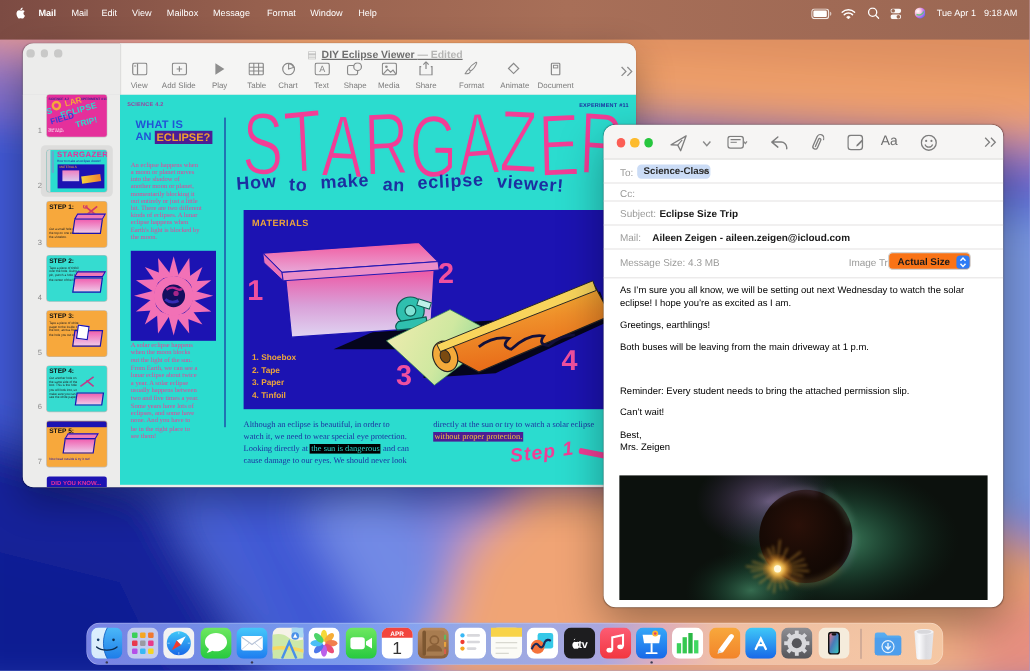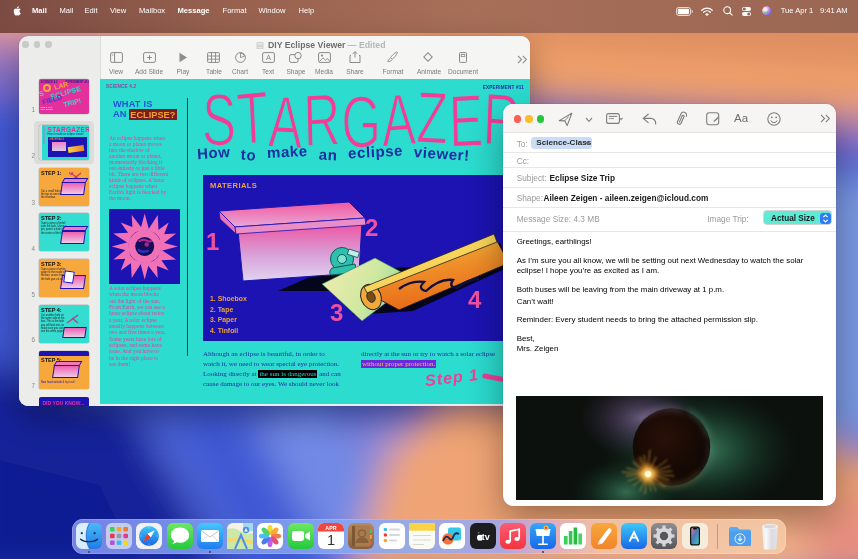--- a/index.html
+++ b/index.html
@@ -48,21 +48,21 @@
 <div class="abs" id="menubar" style="left:0;top:0;width:858px;height:33px;
   background:linear-gradient(90deg,#7c4b43 0%,#96604e 25%,#a86f58 55%,#a06a55 80%,#9a6753 100%);">
   <svg class="abs" style="left:12.5px;top:6px" width="8" height="10" viewBox="0 0 11 13">
     <path fill="#fff" d="M5.6 3.1c.6 0 1.3-.4 1.8-.9.4-.5.7-1.2.7-1.9 0-.1 0-.2 0-.3-.7 0-1.5.5-2 1-.4.4-.7 1.1-.7 1.8 0 .1 0 .2 0 .3.1 0 .1 0 .2 0zM3.6 12.7c.8 0 1.1-.5 2.1-.5 1 0 1.2.5 2.1.5.9 0 1.5-.8 2-1.6.6-.9.9-1.8.9-1.8s-1.7-.7-1.7-2.6c0-1.7 1.4-2.4 1.4-2.5-.7-1-1.7-1.1-2.1-1.1-.9 0-1.7.5-2.2.5-.5 0-1.2-.5-2-.5C2.6 3.1 1 4.4 1 6.9c0 1.6.6 3.2 1.3 4.3.6.9 1.2 1.5 1.3 1.5z"></path>
   </svg>
   <div class="abs" style="left:32px;top:6.2px;color:#ffffff;font-size:7.6px;font-weight:bold;">Mail</div>
   <div class="abs" style="left:59.5px;top:6.2px;color:#fff;font-size:7.6px;">Mail</div>
   <div class="abs" style="left:84.5px;top:6.2px;color:#fff;font-size:7.6px;">Edit</div>
   <div class="abs" style="left:110px;top:6.2px;color:#fff;font-size:7.6px;">View</div>
   <div class="abs" style="left:139px;top:6.2px;color:#fff;font-size:7.6px;">Mailbox</div>
-  <div class="abs" style="left:177.5px;top:6.2px;color:#fff;font-size:7.6px;font-weight:bold;">Message</div>
+  <div class="abs" style="left:177.5px;top:6.2px;color:#fff;font-size:7.6px;">Message</div>
   <div class="abs" style="left:222.5px;top:6.2px;color:#fff;font-size:7.6px;">Format</div>
   <div class="abs" style="left:258.5px;top:6.2px;color:#fff;font-size:7.6px;">Window</div>
   <div class="abs" style="left:298.5px;top:6.2px;color:#fff;font-size:7.6px;">Help</div>
 
   <svg class="abs" style="left:675.5px;top:6.5px" width="17" height="9" viewBox="0 0 17 9">
     <rect x="0.5" y="0.5" width="14" height="8" rx="2.2" fill="none" stroke="rgba(255,255,255,0.85)" stroke-width="0.9"></rect>
     <rect x="1.8" y="1.8" width="11.2" height="5.4" rx="1" fill="#fff"></rect>
     <path d="M15.6 2.8 v3.4 c1-.3 1.4-1 1.4-1.7 0-.7-.4-1.4-1.4-1.7z" fill="rgba(255,255,255,0.6)"></path>
   </svg>
 
@@ -90,35 +90,35 @@
         <stop offset="0%" stop-color="#ffffff"></stop>
         <stop offset="35%" stop-color="#f8c4dd"></stop>
         <stop offset="65%" stop-color="#c671e8"></stop>
         <stop offset="100%" stop-color="#3a6ff0"></stop>
       </radialGradient>
     </defs>
     <circle cx="5.5" cy="5.5" r="5.3" fill="url(#siri1)"></circle>
     <path d="M2 7 a5 5 0 0 0 7 -3" stroke="#44d06a" stroke-width="1.4" fill="none" opacity="0.8"></path>
   </svg>
   <div class="abs" style="left:780.7px;top:6.2px;color:#fff;font-size:7.6px;">Tue Apr 1</div>
-  <div class="abs" style="left:820px;top:6.2px;color:#fff;font-size:7.6px;">9:41 AM</div>
+  <div class="abs" style="left:820px;top:6.2px;color:#fff;font-size:7.6px;">9:18 AM</div>
 </div>
 
 <div class="abs" id="keynote" style="left:19px;top:36px;width:511px;height:370px;border-radius:9px;
   background:#ececeb; box-shadow:0 12px 32px rgba(0,0,0,0.33), 0 0 1px rgba(0,0,0,0.3); overflow:hidden;">
 
   <div class="abs" style="left:81px;top:0;width:430px;height:43px;background:#f5f5f4;border-left:1px solid #dededd;"></div>
   <div class="abs" style="left:0;top:42.5px;width:511px;height:1px;background:#d8d8d7;"></div>
 
   <div class="abs" style="left:3.4px;top:5px;width:6.6px;height:6.6px;border-radius:50%;background:#c9c9c8;"></div>
   <div class="abs" style="left:14.8px;top:5px;width:6.6px;height:6.6px;border-radius:50%;background:#c9c9c8;"></div>
   <div class="abs" style="left:26.2px;top:5px;width:6.6px;height:6.6px;border-radius:50%;background:#c9c9c8;"></div>
 
   <div class="abs" style="left:237px;top:4px;width:260px;font-size:8.5px;color:#b9b9b8;">▤</div>
-  <div class="abs" style="left:249px;top:4px;font-size:8.7px;font-weight:bold;color:#6e6e6e;">DIY Eclipse Viewer <span style="color:#b5b5b4;">— Edited</span></div>
+  <div class="abs" style="left:249px;top:4px;font-size:8.7px;font-weight:bold;color:#6e6e6e;text-decoration:underline;">DIY Eclipse Viewer <span style="color:#b5b5b4;">— Edited</span></div>
   <div id="ktoolbar" style="position:absolute;left:0;top:0;color:#7c7c7c;">
     <svg class="abs" style="left:91px;top:16px" width="13" height="11" viewBox="0 0 13 11">
           <rect x="0.6" y="0.6" width="11.8" height="9.8" rx="1.5" fill="none" stroke="#898989" stroke-width="1"></rect>
           <line x1="4.6" y1="1" x2="4.6" y2="10" stroke="#898989" stroke-width="1"></line>
           <line x1="1.8" y1="3" x2="3.4" y2="3" stroke="#898989" stroke-width="0.8"></line>
         </svg>
     <div class="abs" style="left:77px;top:31.5px;width:40px;text-align:center;font-size:6.6px;">View</div>
     <svg class="abs" style="left:124px;top:16px" width="13" height="11" viewBox="0 0 13 11">
           <rect x="0.6" y="0.6" width="11.8" height="9.8" rx="1.5" fill="none" stroke="#898989" stroke-width="1"></rect>
           <line x1="6.5" y1="3.2" x2="6.5" y2="7.8" stroke="#898989" stroke-width="1"></line>
@@ -261,21 +261,21 @@
     <div class="abs" style="left:19.5px;top:360.5px;width:50.5px;height:9.5px;background:#1c13b2;border-radius:2px 2px 0 0;overflow:hidden;">
       <div class="abs" style="left:4px;top:3px;font-size:5px;font-weight:bold;color:#e5309b;">DID YOU KNOW...</div>
     </div>
   </div>
 
   <div class="abs" id="kcanvas" style="left:81px;top:43px;width:430px;height:325px;background:#2bdccf;overflow:hidden;">
     <div class="abs" style="left:6px;top:5px;font-size:4.6px;font-weight:bold;color:#a03a9a;letter-spacing:0.2px;">SCIENCE 4.2</div>
     <div class="abs" style="left:352px;top:6px;width:72px;text-align:right;font-size:4.6px;font-weight:bold;color:#1c2fa0;letter-spacing:0.2px;">EXPERIMENT #11</div>
 
     <div class="abs" style="left:13px;top:19.5px;font-size:9.2px;font-weight:bold;color:#2053d6;letter-spacing:0.2px;">WHAT IS</div>
-    <div class="abs" style="left:13px;top:30px;font-size:9.2px;font-weight:bold;color:#2053d6;">AN&nbsp;<span style="background:#7f1d1d;color:#f0a030;padding:0.5px 1.5px;">ECLIPSE?</span></div>
+    <div class="abs" style="left:13px;top:30px;font-size:9.2px;font-weight:bold;color:#2053d6;">AN&nbsp;<span style="background:#4c1d95;color:#f0a030;padding:0.5px 1.5px;">ECLIPSE?</span></div>
     <div class="abs" style="left:9px;top:56px;white-space:nowrap;font-family:'Liberation Serif',serif;font-size:5.5px;line-height:6px;color:#ef3d96;">An eclipse happens when<br>a moon or planet moves<br>into the shadow of<br>another moon or planet,<br>momentarily blocking it<br>out entirely or just a little<br>bit. There are two different<br>kinds of eclipses. A lunar<br>eclipse happens when<br>Earth's light is blocked by<br>the moon.</div>
     <div class="abs" style="left:8.5px;top:130px;width:71.5px;height:75px;background:#1c13b2;">
       <svg width="71.5" height="75" viewBox="0 0 71.5 75">
         <g transform="translate(35.7,37.5)">
           <g fill="#f271b6">
             <path d="M0 -33 L4.5 -16 L-4.5 -16 z"></path>
                 <path d="M13 -31.4 L14 -12 L3 -16 z"></path>
                 <path d="M24 -24 L17 -6 L10 -14 z"></path>
                 <path d="M31.4 -13 L16 -1 L14 -12 z"></path>
                 <path d="M33 0 L16 4.5 L16 -4.5 z"></path>
@@ -370,21 +370,21 @@
           <text x="3" y="75">1</text>
           <text x="162" y="61">2</text>
           <text x="127" y="146">3</text>
           <text x="265" y="133">4</text>
         </g>
       </svg>
       <div class="abs" style="left:7px;top:119px;font-size:6.9px;font-weight:bold;color:#eca43c;line-height:10.6px;">1. Shoebox<br>2. Tape<br>3. Paper<br>4. Tinfoil</div>
     </div>
 
     <div class="abs" style="left:103px;top:270px;white-space:nowrap;font-family:'Liberation Serif',serif;font-size:7px;line-height:10.1px;color:#1c2fa0;">Although an eclipse is beautiful, in order to<br>watch it, we need to wear special eye protection.<br>Looking directly at <span style="background:#000;color:#2bdccf;padding:0 1px;">the sun is dangerous</span> and can<br>cause damage to our eyes. We should never look</div>
-    <div class="abs" style="left:261px;top:270px;white-space:nowrap;font-family:'Liberation Serif',serif;font-size:7px;line-height:10.1px;color:#1c2fa0;">directly at the sun or try to watch a solar eclipse<br><span style="background:#6d28d9;color:#f6c23c;padding:0 1px;">without proper protection.</span></div>
+    <div class="abs" style="left:261px;top:270px;white-space:nowrap;font-family:'Liberation Serif',serif;font-size:7px;line-height:10.1px;color:#1c2fa0;">directly at the sun or try to watch a solar eclipse<br><span style="background:#4c1d95;color:#f6c23c;padding:0 1px;">without proper protection.</span></div>
 
     <div class="abs" style="left:325px;top:290px;font-size:16px;font-weight:bold;font-style:italic;color:#f23d96;transform:rotate(-7deg);letter-spacing:1px;">Step 1</div>
     <div class="abs" style="left:382px;top:299px;width:52px;height:4.5px;background:#f23d96;transform:rotate(11deg);border-radius:2px;"></div>
   </div>
 </div>
 
 <div class="abs" id="mail" style="left:503px;top:103.5px;width:333px;height:402.5px;border-radius:10px;
   background:#ffffff; box-shadow:0 14px 36px rgba(0,0,0,0.35), 0 0 1px rgba(0,0,0,0.35); overflow:hidden;">
   <div class="abs" style="left:0;top:0;width:333px;height:29.5px;background:#f6f5f4;border-bottom:1px solid #e2e1e0;"></div>
   <div class="abs" style="left:10.5px;top:11.5px;width:7.5px;height:7.5px;border-radius:50%;background:#fc5e55;"></div>
@@ -434,39 +434,39 @@
     <div class="abs" style="left:13.7px;top:35px;color:#9a9a99;">To:</div>
     <div class="abs" style="left:28.3px;top:33.2px;width:61px;height:12px;background:#cbdcf6;border-radius:3.5px;">
       <div class="abs" style="left:5px;top:1.7px;font-size:8.1px;color:#2a2a2a;font-weight:bold;">Science-Class</div>
       <svg class="abs" style="left:54px;top:4.5px" width="5" height="4" viewBox="0 0 5 4">
             <path d="M0.5 0.5 L2.5 3 L4.5 0.5" fill="none" stroke="#555" stroke-width="1"></path>
           </svg>
     </div>
     <div class="abs" style="left:13.7px;top:52.2px;color:#9a9a99;">Cc:</div>
     <div class="abs" style="left:13.7px;top:69.6px;color:#9a9a99;text-align:center;">Subject:</div>
     <div class="abs" style="left:46.5px;top:69.6px;color:#1a1a1a;font-weight:bold;">Eclipse Size Trip</div>
-    <div class="abs" style="left:13.7px;top:89.8px;color:#9a9a99;">Shape:</div>
+    <div class="abs" style="left:13.7px;top:89.8px;color:#9a9a99;">Mail:</div>
     <div class="abs" style="left:40.5px;top:89.8px;color:#1a1a1a;font-weight:bold;">Aileen Zeigen - aileen.zeigen@icloud.com</div>
     <div class="abs" style="left:13.7px;top:110.2px;color:#9a9a99;">Message Size: 4.3 MB</div>
     <div class="abs" style="left:204.2px;top:110.2px;color:#9a9a99;">Image Trip:</div>
-    <div class="abs" style="left:260px;top:106.8px;width:69px;height:14.8px;background:#5eead4;border:0.8px solid #d4d4d3;border-radius:4px;">
+    <div class="abs" style="left:237px;top:106.8px;width:69px;height:14.8px;background:#f97316;border:0.8px solid #d4d4d3;border-radius:4px;">
       <div class="abs" style="left:7px;top:2.8px;font-size:8.2px;color:#1a1a1a;font-weight:bold;">Actual Size</div>
       <div class="abs" style="left:55.5px;top:1.8px;width:11px;height:11px;background:#2e7cf6;border-radius:3px;">
         <svg width="11" height="11" viewBox="0 0 11 11">
               <path d="M3.4 4.2 L5.5 2 L7.6 4.2 M3.4 6.8 L5.5 9 L7.6 6.8" fill="none" stroke="#fff" stroke-width="1.2"></path>
             </svg>
       </div>
     </div>
   </div>
   <div id="mbody" style="position:absolute;left:13.7px;top:133.6px;width:297px;font-size:7.9px;line-height:10.4px;color:#000;">
+    <p style="margin:0 0 8.1px 0;">As I’m sure you all know, we will be setting out next Wednesday to watch the solar eclipse! I hope you’re as excited as I am.</p>
     <p style="margin:0 0 8.1px 0;">Greetings, earthlings!</p>
-    <p style="margin:0 0 8.1px 0;">As I’m sure you all know, we will be setting out next Wednesday to watch the solar eclipse! I hope you’re as excited as I am.</p>
-    <p style="margin:0 0 2px 0;">Both buses will be leaving from the main driveway at 1 p.m.</p>
+    <p style="margin:0 0 26px 0;">Both buses will be leaving from the main driveway at 1 p.m.</p>
+    <p style="margin:0 0 8.1px 0;">Reminder: Every student needs to bring the attached permission slip.</p>
     <p style="margin:0 0 8.1px 0;">Can’t wait!</p>
-    <p style="margin:0 0 8.1px 0;">Reminder: Every student needs to bring the attached permission slip.</p>
     <p style="margin:0;">Best,<br>Mrs. Zeigen</p>
   </div>
   <div id="meclipse" class="abs" style="left:12.5px;top:292px;width:307.5px;height:104.5px;">
     <svg width="307.5" height="104.5" viewBox="0 0 307.5 104.5">
       <defs>
         <radialGradient id="eg1" cx="50%" cy="50%" r="50%">
           <stop offset="0%" stop-color="#52a87c" stop-opacity="0.75"></stop>
           <stop offset="45%" stop-color="#2f7a58" stop-opacity="0.42"></stop>
           <stop offset="100%" stop-color="#123a28" stop-opacity="0"></stop>
         </radialGradient>

